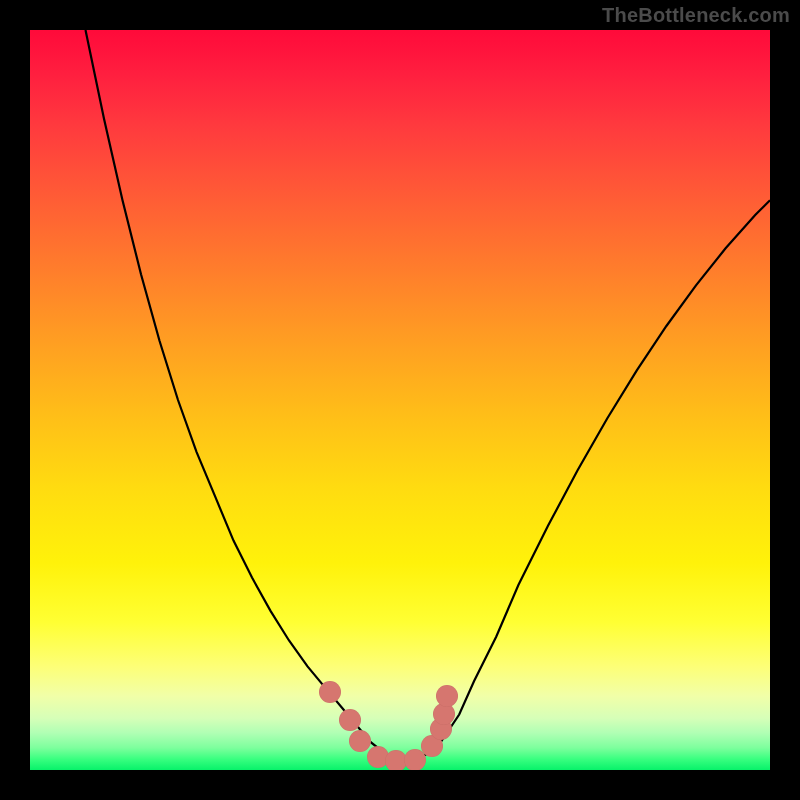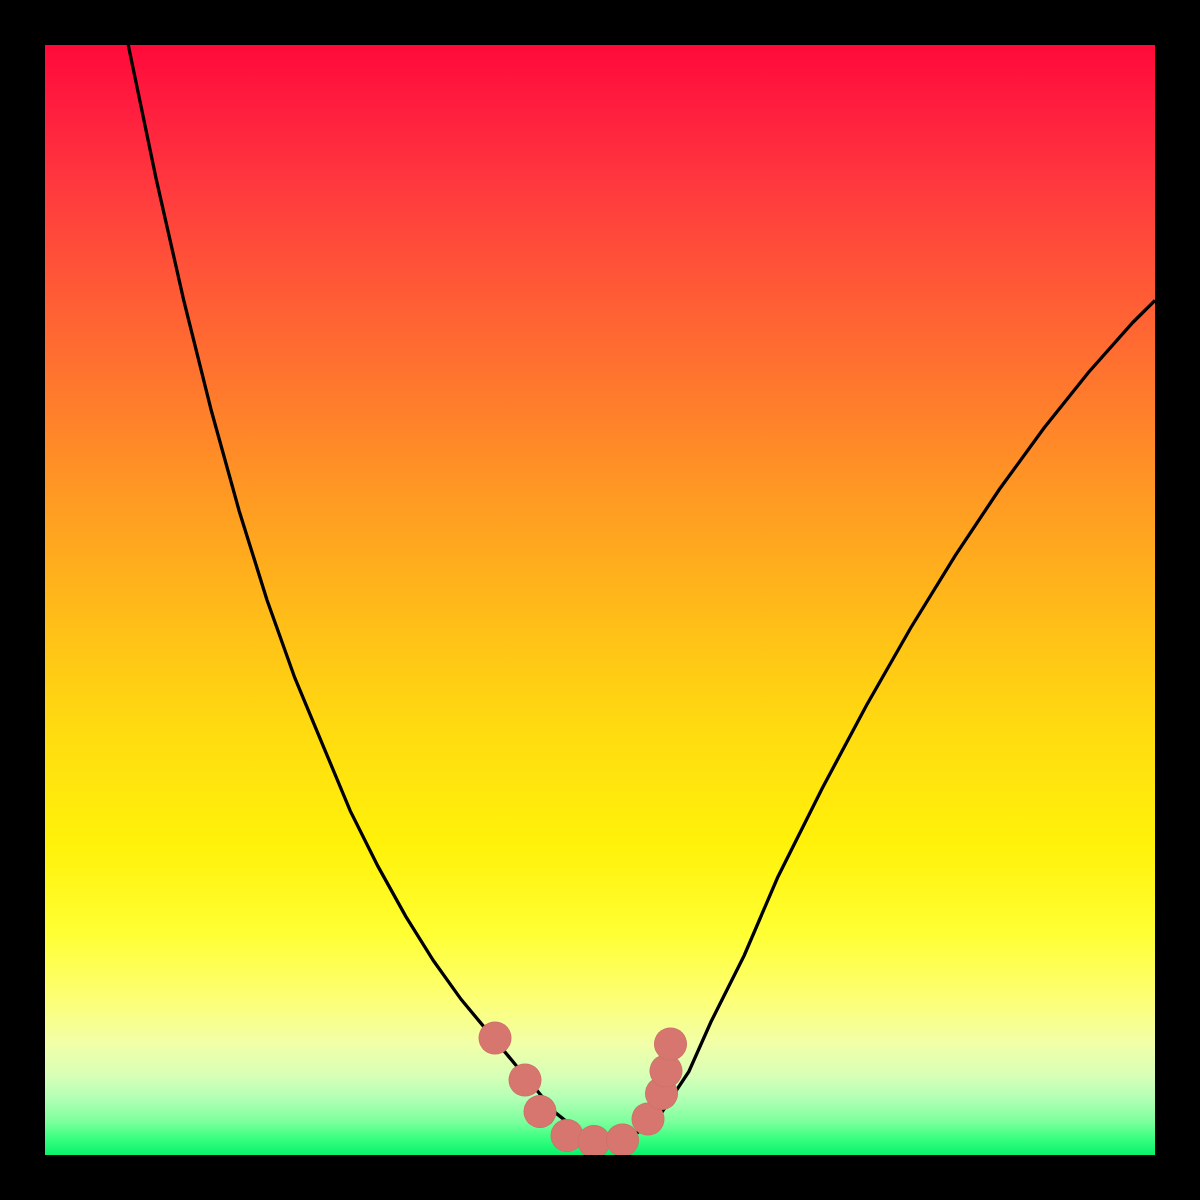--- a/index.html
+++ b/index.html
@@ -74,20 +74,21 @@
     font-size: 20px;
     font-weight: 600;
     letter-spacing: 0.2px;
     user-select: none;
   }
 </style>
 </head>
 <body>
 
 <div class="frame">
+  <div class="watermark">TheBottleneck.com</div>
   <div class="plot">
     <div class="gradient"></div>
     <svg class="curve-layer" viewBox="0 0 740 740" preserveAspectRatio="none">
       <path fill="none" stroke="#000" stroke-width="2.2" d="M55.5 0.0 L74.0 88.8 L92.5 170.2 L111.0 244.2 L129.5 310.8 L148.0 370.0 L166.5 421.8 L185.0 466.2 L203.5 510.6 L222.0 547.6 L240.5 580.9 L259.0 610.5 L277.5 636.4 L296.0 658.6 L314.5 680.8 L333.0 703.0 L340.4 711.9 L355.2 723.7 L370.0 731.1 L384.8 731.1 L407.0 717.8 L429.2 684.5 L444.0 651.2 L466.2 606.8 L488.4 555.0 L518.0 495.8 L547.6 440.3 L577.2 388.5 L606.8 340.4 L636.4 296.0 L666.0 255.3 L695.6 218.3 L725.2 185.0 L740.0 170.2"></path>
     </svg>
     <div class="markers-layer">
         <div class="marker" style="left: 299.7px; top: 661.56px; width: 22px; height: 22px; background: rgb(214, 118, 111);"></div>
         <div class="marker" style="left: 319.68px; top: 690.42px; width: 22px; height: 22px; background: rgb(214, 118, 111);"></div>
         <div class="marker" style="left: 330.04px; top: 711.14px; width: 22px; height: 22px; background: rgb(214, 118, 111);"></div>
         <div class="marker" style="left: 347.8px; top: 726.68px; width: 22px; height: 22px; background: rgb(214, 118, 111);"></div>

